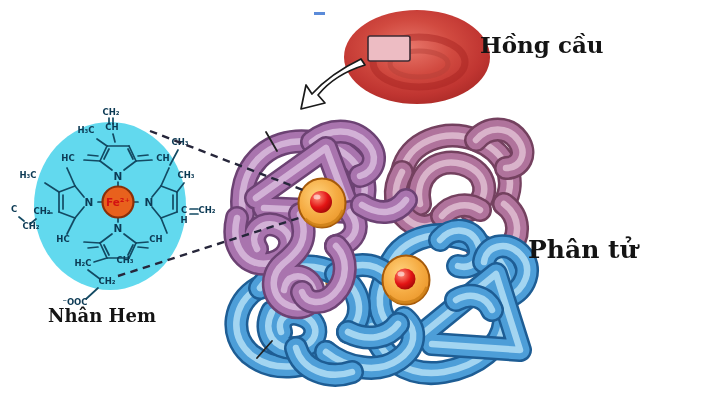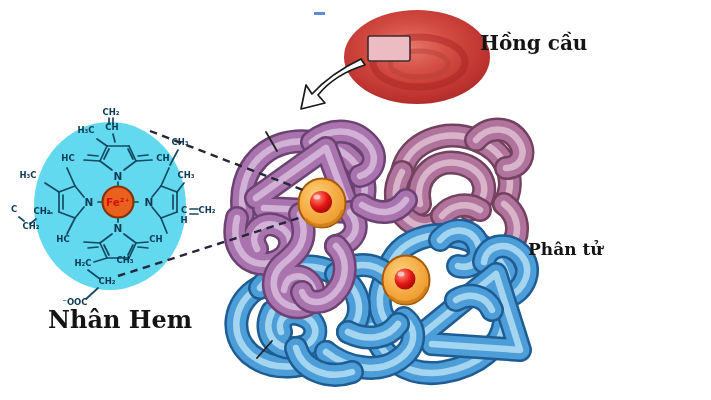--- a/index.html
+++ b/index.html
@@ -24,23 +24,23 @@
   
   .bond{stroke:var(--bond);stroke-width:1.7;stroke-linecap:round;fill:none}
   .atom{font:bold 8.5px "DejaVu Sans","Liberation Sans",sans-serif;fill:var(--atom-text);text-anchor:middle}
   .atom.n{font-size:10.5px}
   .fe-label{font:bold 10.5px "DejaVu Sans","Liberation Sans",sans-serif;fill:var(--iron-text);text-anchor:middle}
 
   .dash{stroke:#26263a;stroke-width:2.4;stroke-dasharray:7.5 5.5;fill:none}
   .ptr{stroke:#222;stroke-width:1.8;fill:none;stroke-linecap:round}
 
   .lbl{position:absolute;font-weight:700;color:#141414;white-space:nowrap}
-  .lbl-20{font-size:20px}
-  .lbl-19{font-size:17px;line-height:21px}
-  .lbl-22{font-size:24px}
+  .lbl-20{font-size:23px}
+  .lbl-19{font-size:25px;line-height:21px}
+  .lbl-22{font-size:18px}
 </style>
 </head>
 <body>
 
 <div id="stage">
 
   <svg id="diagram" width="711" height="400" viewBox="0 0 711 400">
     <defs>
       <radialGradient id="rbcGrad" cx="45%" cy="40%" r="65%">
         <stop offset="0%" stop-color="#e8766a"></stop>

